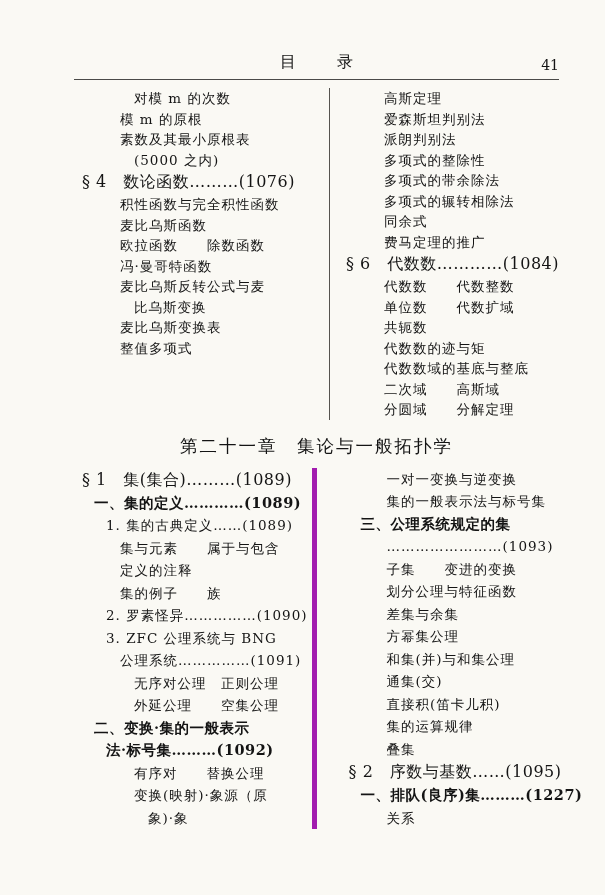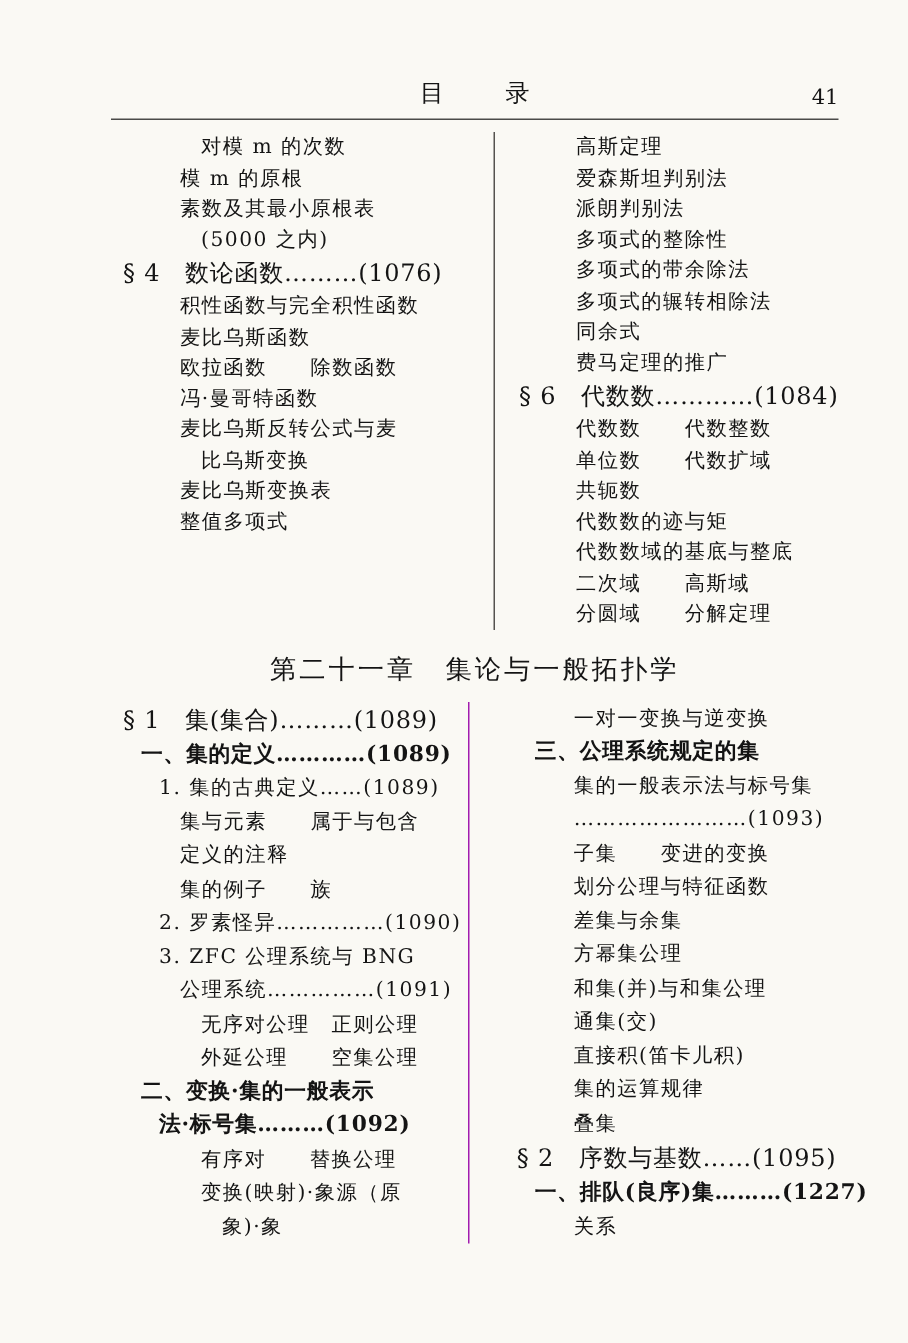--- a/index.html
+++ b/index.html
@@ -28,21 +28,21 @@
   }
   .header .pagenum{
     position:absolute;right:0;bottom:6px;
     font-size:14px;
   }
   
   .cols{display:flex;margin-top:8px;}
   .col{box-sizing:border-box;}
   .col-left{width:256px;padding-right:4px;}
   .col-right{flex:1;border-left:1px solid #55534f;padding-left:8px;}
-  .cols.bottom .col-right{border-left:1px solid #a21caf;padding-left:24px;}
+  .cols.bottom .col-right{border-left:5px solid #a21caf;padding-left:24px;}
   
   .line{
     white-space:nowrap;
     font-size:13.5px;
     line-height:20.5px;
     letter-spacing:1px;
   }
   .cols.bottom .line{line-height:22.5px;}
   .line.section{
     font-size:16px;
@@ -132,22 +132,22 @@
         <div class="line item ind-4">无序对公理　正则公理</div>
         <div class="line item ind-4">外延公理　　空集公理</div>
         <div class="line group ind-1">二、变换·集的一般表示</div>
         <div class="line group ind-2">法·标号集………(1092)</div>
         <div class="line item ind-4">有序对　　替换公理</div>
         <div class="line item ind-4">变换(映射)·象源（原</div>
         <div class="line item ind-5">象)·象</div>
       </div>
     <div class="col col-right" id="bottom-right">
         <div class="line item ind-3">一对一变换与逆变换</div>
+        <div class="line item ind-3">集的一般表示法与标号集</div>
         <div class="line group ind-1">三、公理系统规定的集</div>
-        <div class="line item ind-3">集的一般表示法与标号集</div>
         <div class="line item ind-3">……………………(1093)</div>
         <div class="line item ind-3">子集　　变进的变换</div>
         <div class="line item ind-3">划分公理与特征函数</div>
         <div class="line item ind-3">差集与余集</div>
         <div class="line item ind-3">方幂集公理</div>
         <div class="line item ind-3">和集(并)与和集公理</div>
         <div class="line item ind-3">通集(交)</div>
         <div class="line item ind-3">直接积(笛卡儿积)</div>
         <div class="line item ind-3">集的运算规律</div>
         <div class="line item ind-3">叠集</div>

